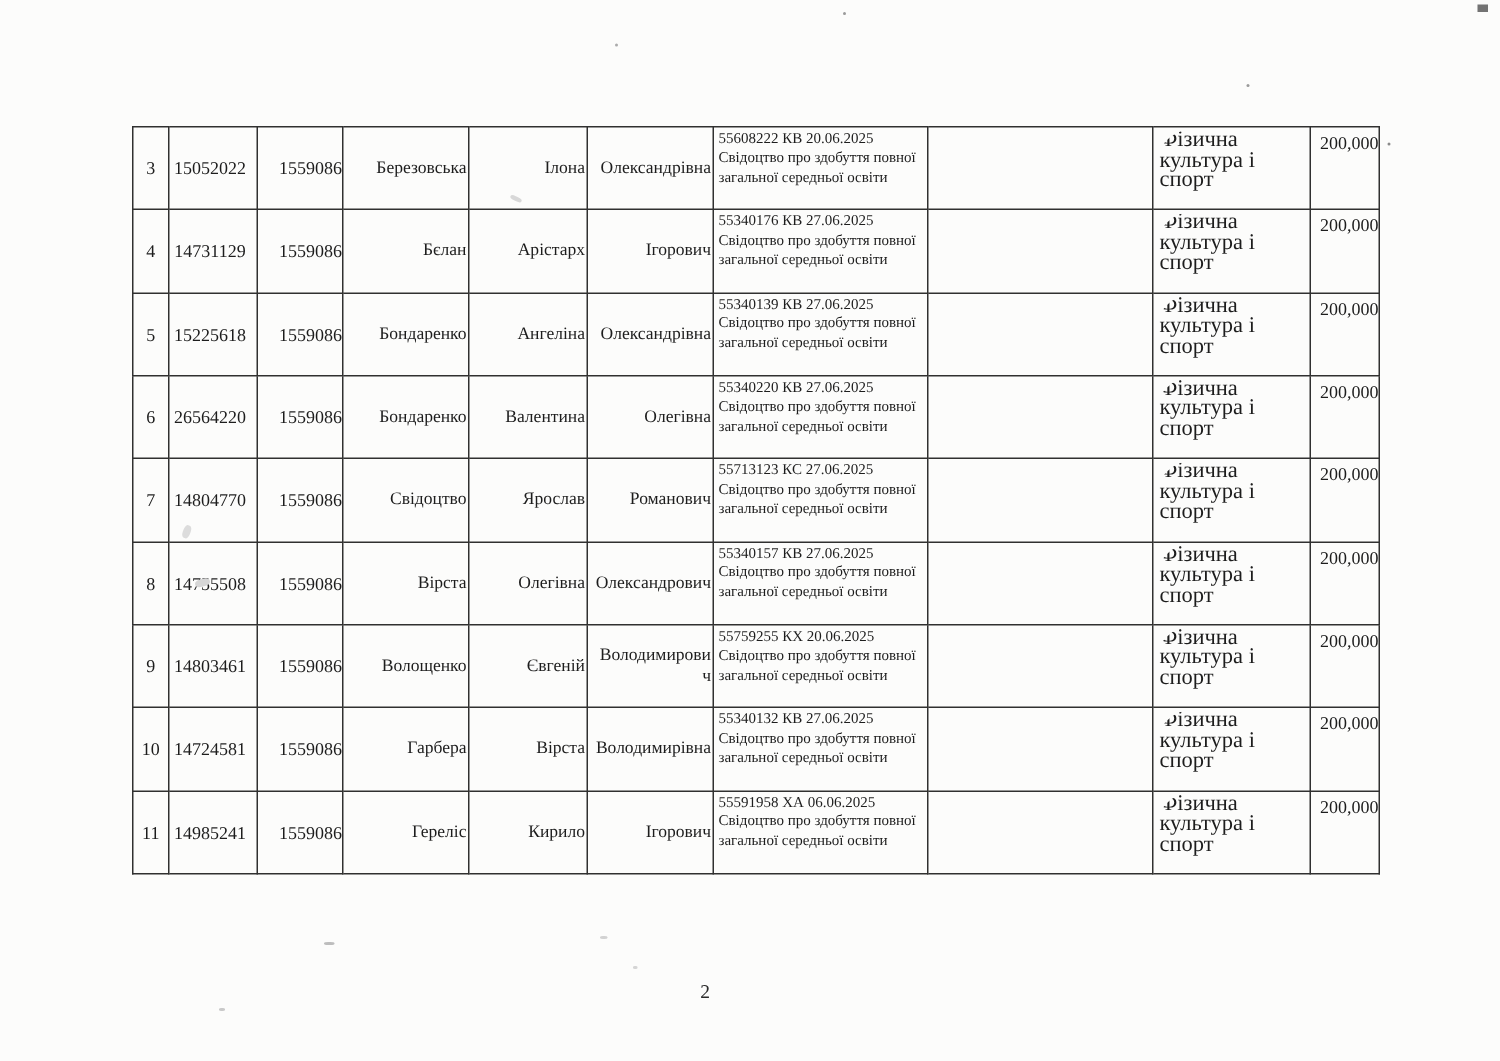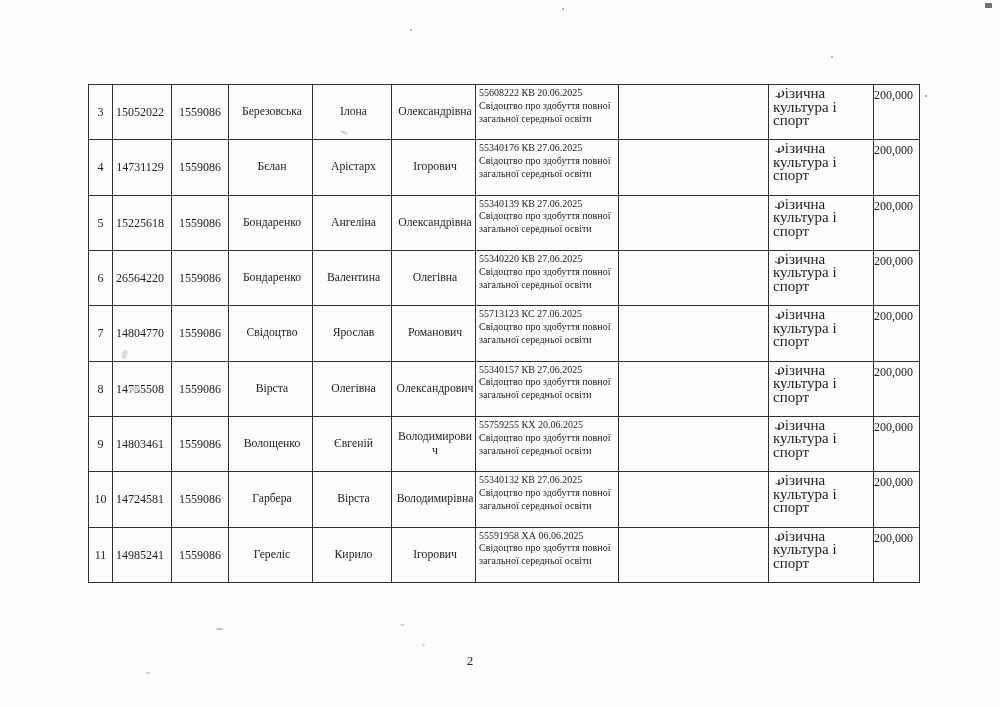--- a/index.html
+++ b/index.html
@@ -29,43 +29,43 @@
     padding: 0;
     font-size: 12px;
     line-height: 14px;
     overflow: hidden;
     vertical-align: middle;
     background: transparent;
   }
   .doc-table tr { height: 55px; }
   td.c-n    { text-align: center; }
   td.c-id   { text-align: center; padding-right: 4px; }
-  td.c-code { text-align: center; }
+  td.c-code { text-align: right; }
   td.c-surname, td.c-given, td.c-patr {
-    text-align: center; padding-left: 4px; padding-right: 1px;
+    text-align: right; padding-left: 4px; padding-right: 1px;
     font-size: 11.7px;
   }
   td.c-patr { overflow-wrap: break-word; word-break: break-word; }
   td.c-doc {
     vertical-align: top;
     padding: 2px 3px 0 3px;
     font-size: 10px;
     line-height: 12.8px;
   }
   td.c-notes { }
   td.c-spec {
     vertical-align: top;
     padding: 2px 2px 0 4px;
     font-size: 15px;
     line-height: 13.5px;
     border-radius: 27px;
   }
   td.c-amount {
     vertical-align: top;
-    text-align: left;
+    text-align: right;
     padding-top: 3px;
     font-size: 12px;
     font-family: Liberation Serif, serif;
   }
   .page-number {
     position: absolute;
     left: 440px; top: 653px;
     width: 60px;
     text-align: center;
     font-size: 13px;

